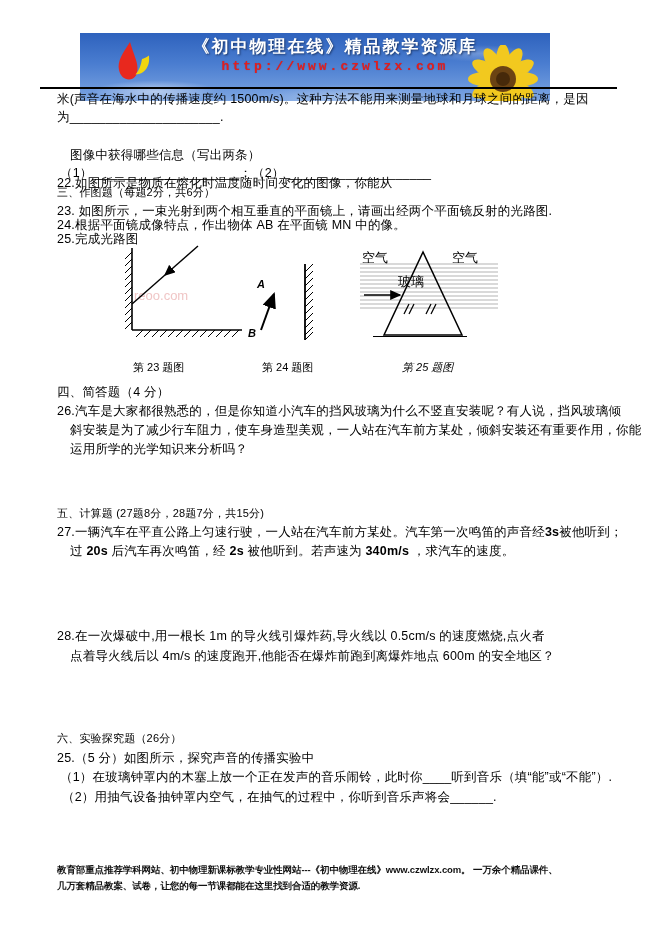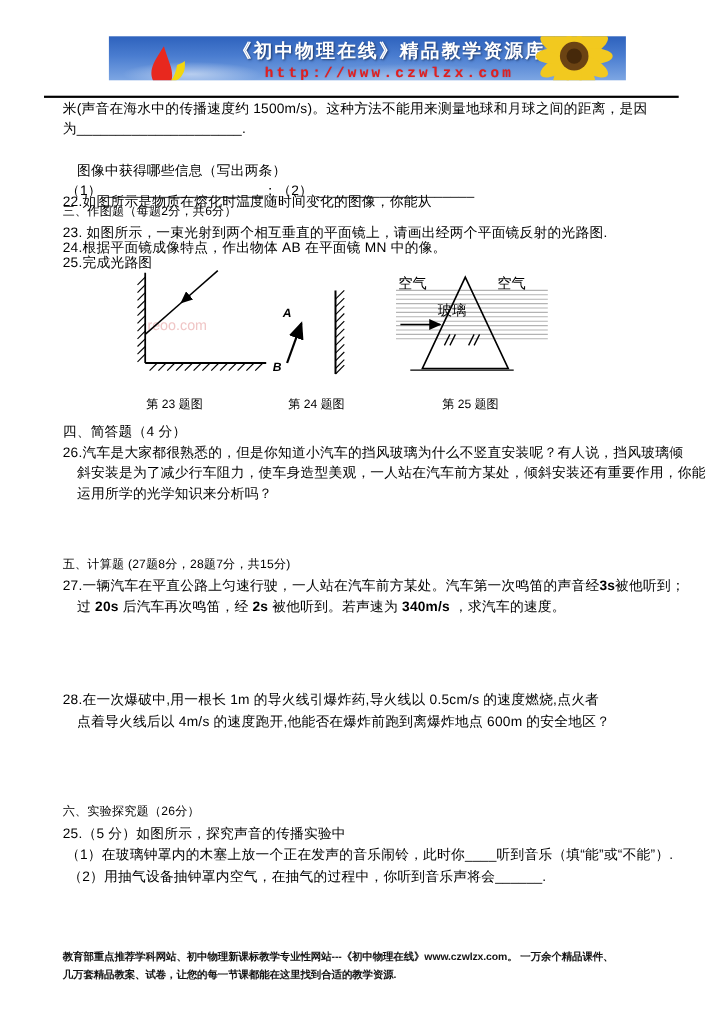--- a/index.html
+++ b/index.html
@@ -3,21 +3,21 @@
 <meta charset="utf-8">
 <style>
   html,body{margin:0;padding:0;background:#888;}
   .page{
     position:relative;width:661px;height:936px;background:#ffffff;
     font-family:"Liberation Sans","DejaVu Sans",sans-serif;
     color:#000;overflow:hidden;margin:0 auto;
   }
   
   .banner{
-    position:absolute;left:99px;top:33px;width:470px;height:40px;overflow:hidden;
+    position:absolute;left:80px;top:33px;width:470px;height:68px;overflow:hidden;
     background:
       radial-gradient(ellipse 90px 16px at 16% 86%, rgba(255,255,255,.50), transparent 70%),
       radial-gradient(ellipse 130px 18px at 58% 94%, rgba(255,255,255,.35), transparent 70%),
       radial-gradient(ellipse 70px 12px at 85% 30%, rgba(255,255,255,.25), transparent 70%),
       linear-gradient(180deg,#2e62bd 0%,#4a7dd0 45%,#7da6e3 100%);
   }
   .banner-text{position:absolute;left:110px;top:2px;width:290px;text-align:center;}
   .banner-title{
     font-size:17px;font-weight:bold;color:#ffffff;letter-spacing:2px;white-space:nowrap;
     text-shadow:1px 1px 2px rgba(20,40,80,.8);
@@ -210,21 +210,21 @@
     <g stroke="#000" stroke-width="1.2">
       <line x1="44" y1="72" x2="49" y2="62"></line>
         <line x1="49" y1="72" x2="54" y2="62"></line>
       <line x1="66" y1="72" x2="71" y2="62"></line>
         <line x1="71" y1="72" x2="76" y2="62"></line>
     </g>
   </svg>
 
   <div class="caption" style="top:360px;left:133px;">第 23 题图</div>
   <div class="caption" style="top:360px;left:262px;">第 24 题图</div>
-  <div class="caption" style="top:360px;left:402px;">第 25 题图</div>
+  <div class="caption" style="top:360px;left:402px;font-style:italic;">第 25 题图</div>
 
   <div class="line" style="top:385px;left:57px;">四、简答题（4 分）</div>
   <div class="line" style="top:404px;left:57px;">26.汽车是大家都很熟悉的，但是你知道小汽车的挡风玻璃为什么不竖直安装呢？有人说，挡风玻璃倾</div>
   <div class="line" style="top:423px;left:70px;">斜安装是为了减少行车阻力，使车身造型美观，一人站在汽车前方某处，倾斜安装还有重要作用，你能</div>
   <div class="line" style="top:442px;left:70px;">运用所学的光学知识来分析吗？</div>
 
   <div class="line hdr" style="top:506px;left:57px;">五、计算题 (27题8分，28题7分，共15分)</div>
   <div class="line" style="top:525px;left:57px;"><span>27.一辆汽车在平直公路上匀速行驶，一人站在汽车前方某处。汽车第一次鸣笛的声音经</span><span class="b">3s</span><span>被他听到；</span></div>
   <div class="line" style="top:544px;left:70px;"><span>过 </span><span class="b">20s</span><span> 后汽车再次鸣笛，经 </span><span class="b">2s</span><span> 被他听到。若声速为 </span><span class="b">340m/s</span><span> ，求汽车的速度。</span></div>
 

